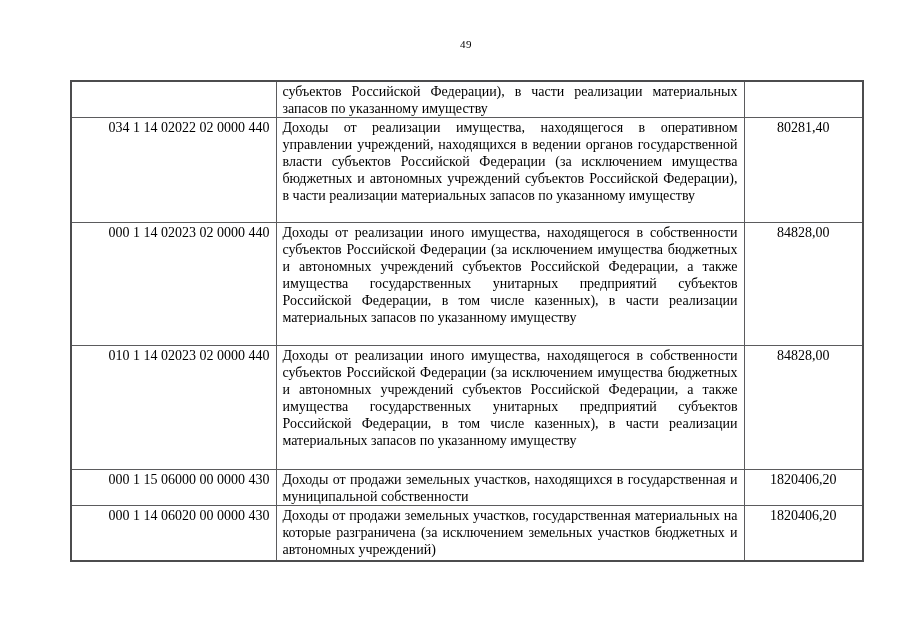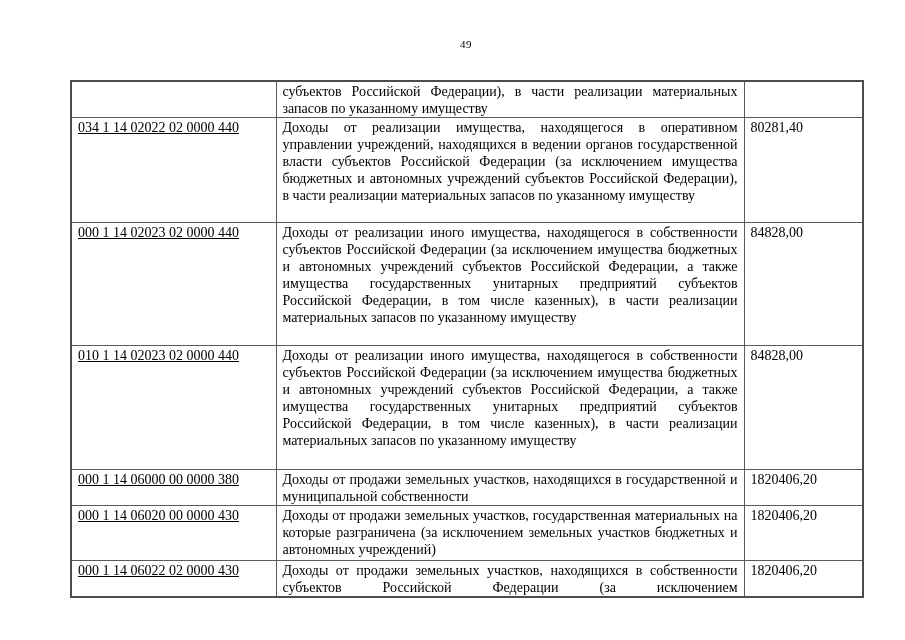--- a/index.html
+++ b/index.html
@@ -38,33 +38,33 @@
     vertical-align: top;
     font-size: 14px;
     line-height: 17px;
     padding: 1px 6px 0 6px;
     overflow: hidden;
   }
   col.c-code   { width: 205px; }
   col.c-desc   { width: 468px; }
   col.c-amount { width: 119px; }
   td.code {
-    text-align: left;
+    text-align: right;
     white-space: nowrap;
     padding-left: 2px;
     padding-right: 2px;
-    text-decoration: underline;
   }
   td.desc {
     text-align: justify;
   }
   td.desc.cont-next {
     text-align-last: justify;
   }
   td.amount {
+    text-align: center;
     padding-left: 2px;
     padding-right: 2px;
   }
   tr.r0 { height: 33px; }
   tr.r1 { height: 105px; }
   tr.r2 { height: 123px; padding-left: 44px; }
   tr.r3 { height: 124px; }
   tr.r4 { height: 31px; }
   tr.r5 { height: 55px; margin-top: 33px; }
   tr.r6 { height: 32px; }
@@ -95,28 +95,23 @@
       <td class="code">000 1 14 02023 02 0000 440</td>
       <td class="desc">Доходы от реализации иного имущества, находящегося в собственности субъектов Российской Федерации (за исключением имущества бюджетных и автономных учреждений субъектов Российской Федерации, а также имущества государственных унитарных предприятий субъектов Российской Федерации, в том числе казенных), в части реализации материальных запасов по указанному имуществу</td>
       <td class="amount">84828,00</td>
     </tr>
     <tr class="r3">
       <td class="code">010 1 14 02023 02 0000 440</td>
       <td class="desc">Доходы от реализации иного имущества, находящегося в собственности субъектов Российской Федерации (за исключением имущества бюджетных и автономных учреждений субъектов Российской Федерации, а также имущества государственных унитарных предприятий субъектов Российской Федерации, в том числе казенных), в части реализации материальных запасов по указанному имуществу</td>
       <td class="amount">84828,00</td>
     </tr>
     <tr class="r4">
-      <td class="code">000 1 14 06000 00 0000 380</td>
-      <td class="desc">Доходы от продажи земельных участков, находящихся в государственной и муниципальной собственности</td>
+      <td class="code">000 1 15 06000 00 0000 430</td>
+      <td class="desc">Доходы от продажи земельных участков, находящихся в государственная и муниципальной собственности</td>
       <td class="amount">1820406,20</td>
     </tr>
     <tr class="r5">
       <td class="code">000 1 14 06020 00 0000 430</td>
       <td class="desc">Доходы от продажи земельных участков, государственная материальных на которые разграничена (за исключением земельных участков бюджетных и автономных учреждений)</td>
       <td class="amount">1820406,20</td>
     </tr>
-    <tr class="r6">
-      <td class="code">000 1 14 06022 02 0000 430</td>
-      <td class="desc cont-next">Доходы от продажи земельных участков, находящихся в собственности субъектов Российской Федерации (за исключением</td>
-      <td class="amount">1820406,20</td>
-    </tr>
   </tbody>
 </table>
 
 </body></html>

